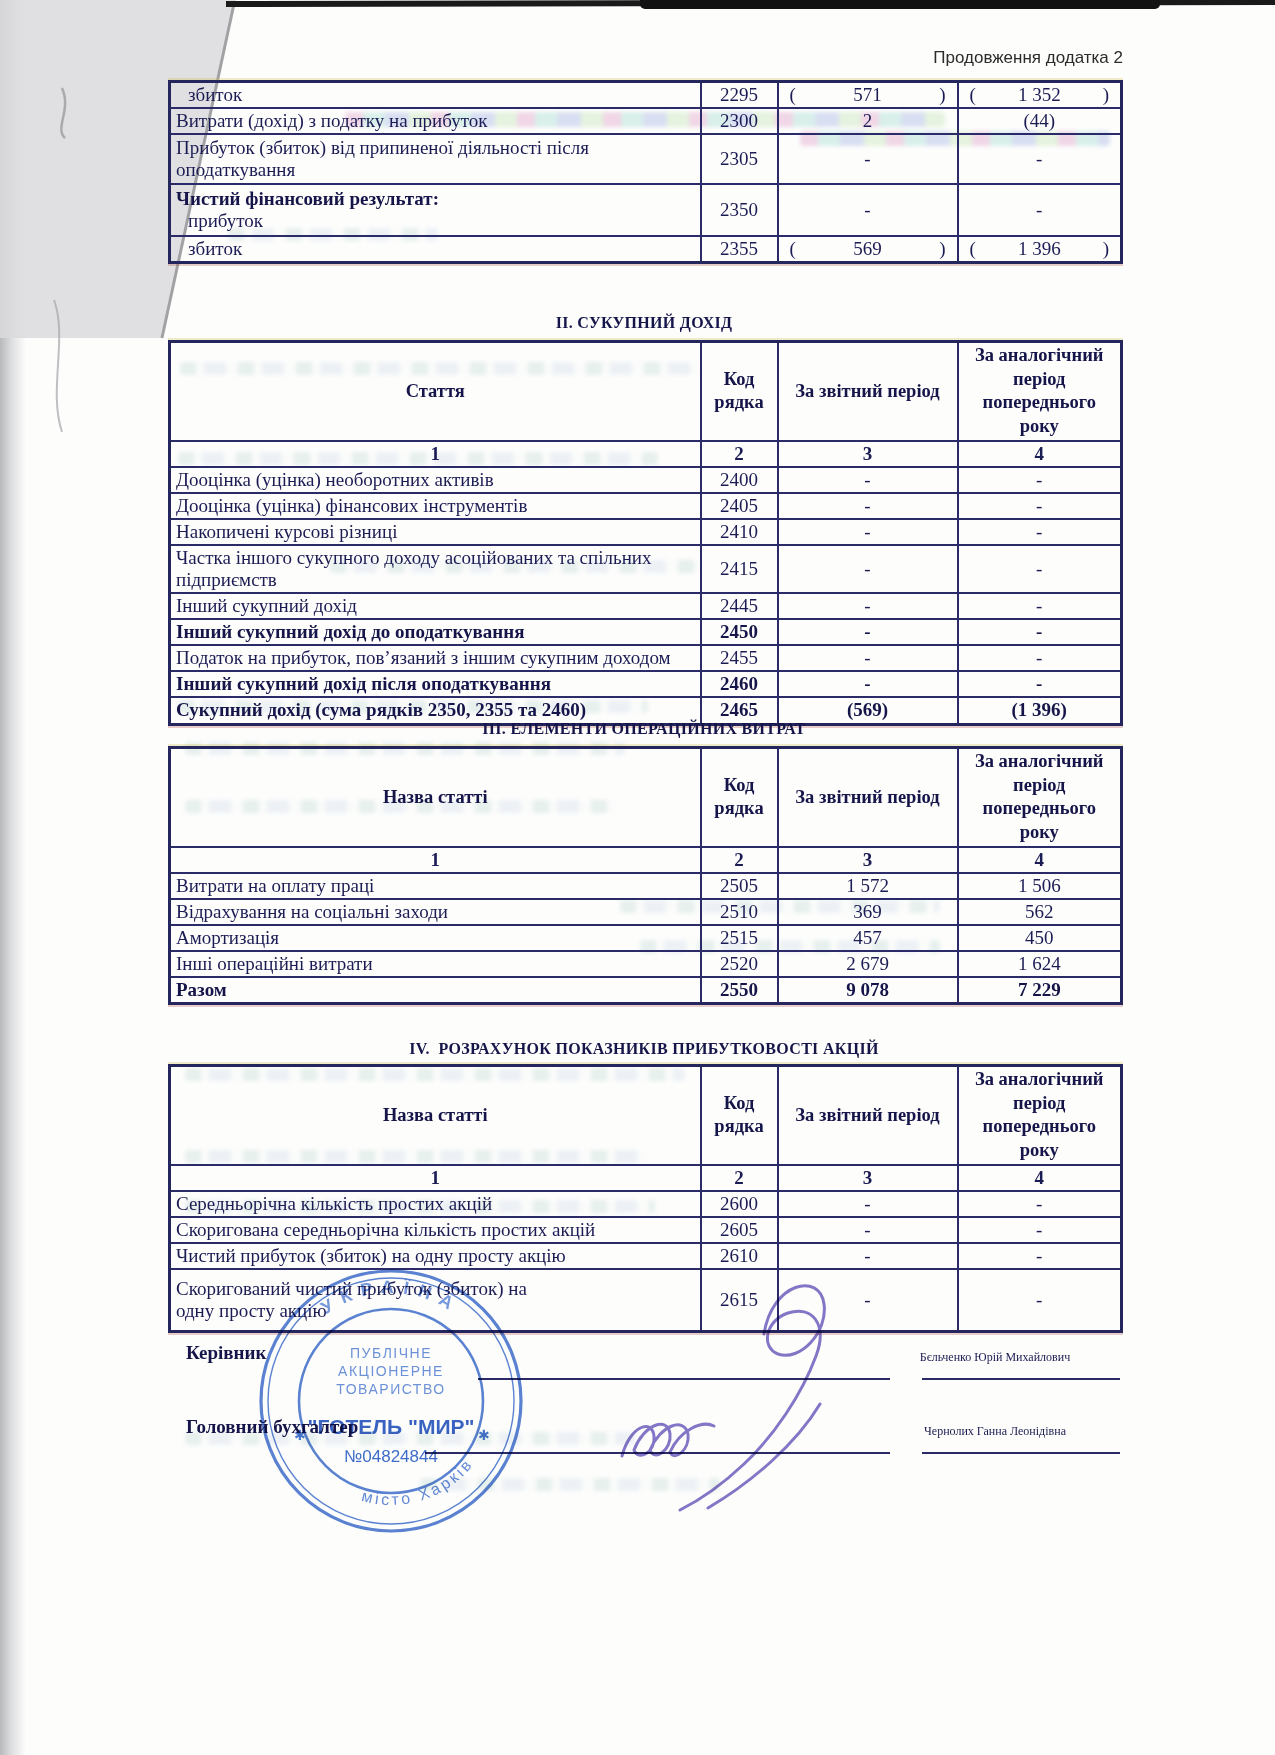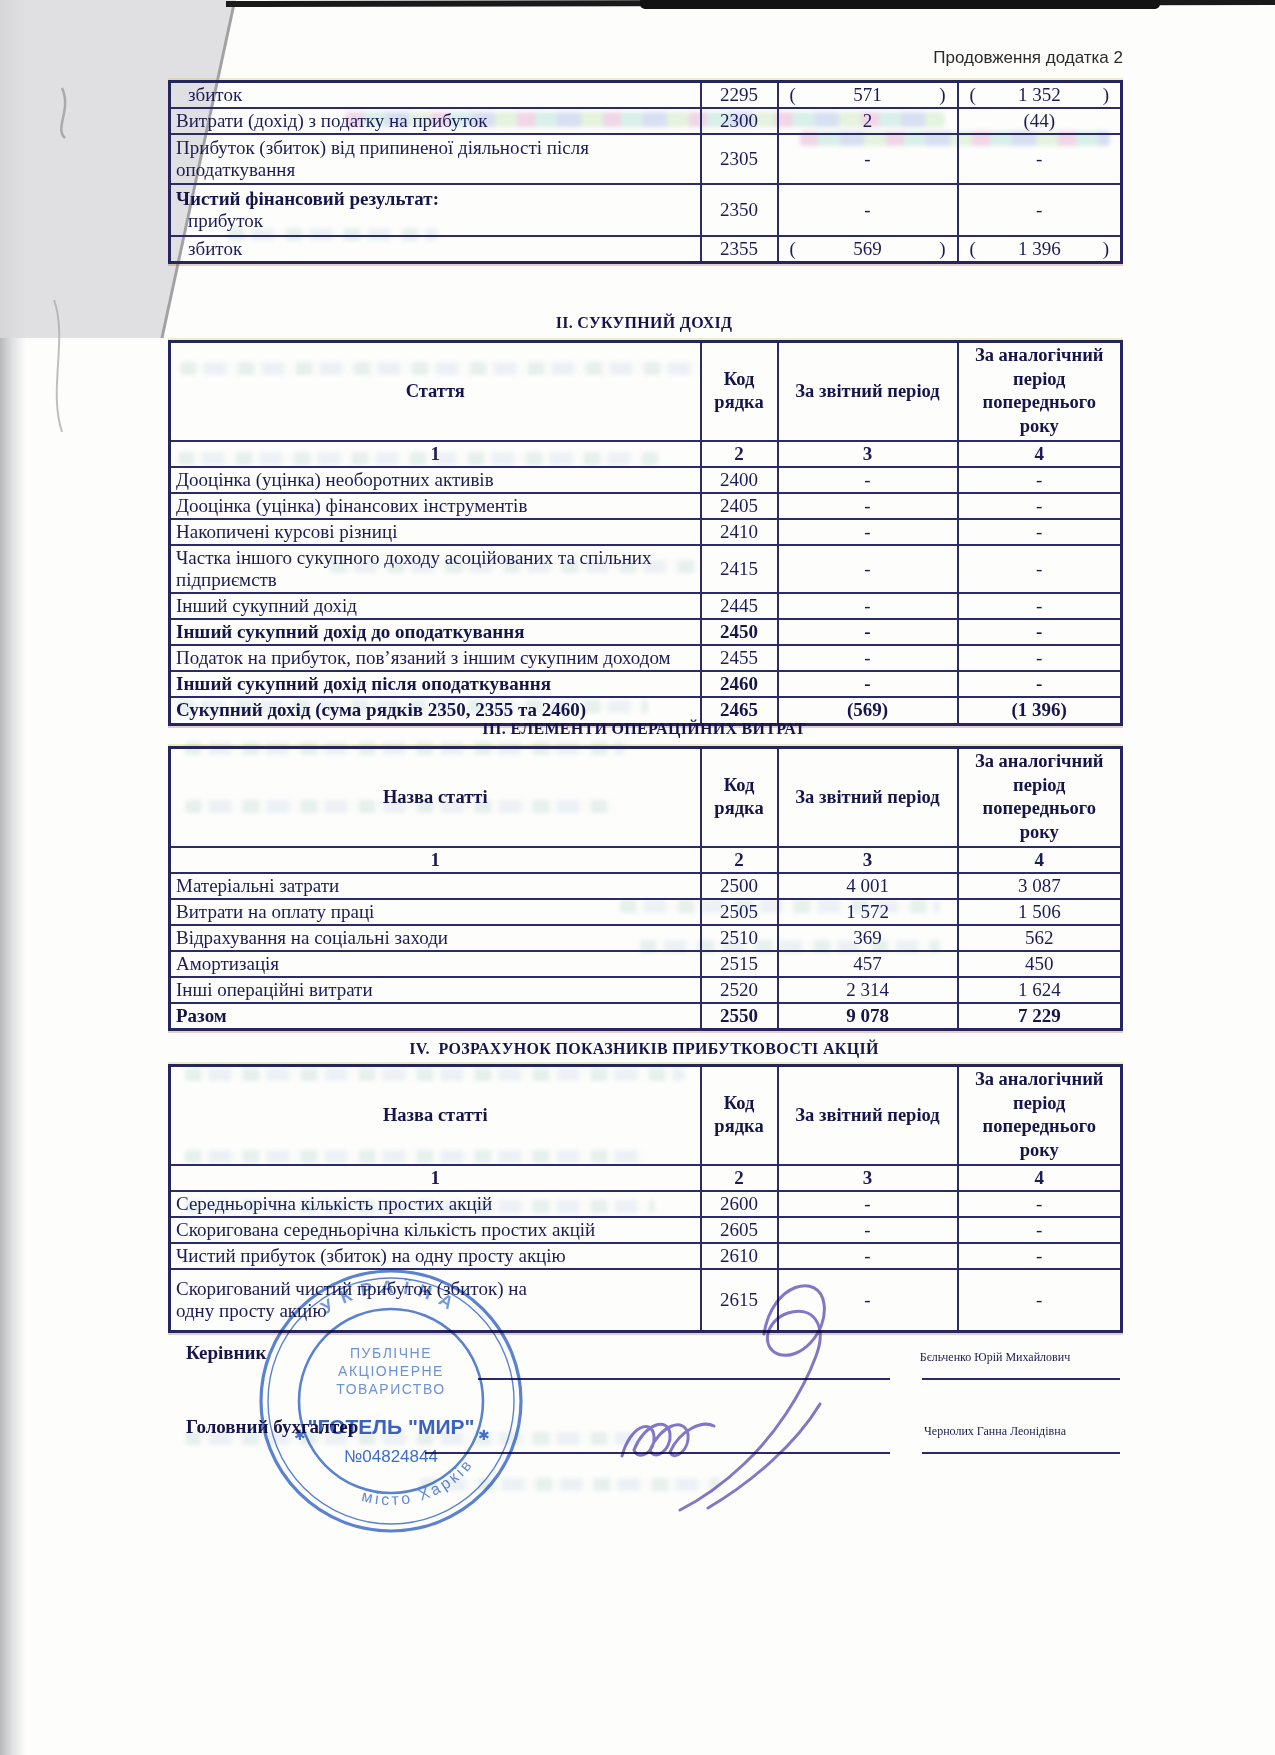--- a/index.html
+++ b/index.html
@@ -253,47 +253,41 @@
     <td>За звітний період</td>
     <td>За аналогічний період попереднього року</td>
   </tr>
   <tr class="nums" style="height:26px;">
     <td>1</td>
     <td>2</td>
     <td>3</td>
     <td>4</td>
   </tr>
   <tr style="height:26px;">
-    <td>Матеріальні затрати</td>
-    <td class="num">2500</td>
-    <td class="num">4 001</td>
-    <td class="num">3 087</td>
-  </tr>
-  <tr style="height:26px;">
     <td>Витрати на оплату праці</td>
     <td class="num">2505</td>
     <td class="num">1 572</td>
     <td class="num">1 506</td>
   </tr>
   <tr style="height:26px;">
     <td>Відрахування на соціальні заходи</td>
     <td class="num">2510</td>
     <td class="num">369</td>
     <td class="num">562</td>
   </tr>
   <tr style="height:26px;">
     <td>Амортизація</td>
     <td class="num">2515</td>
     <td class="num">457</td>
     <td class="num">450</td>
   </tr>
   <tr style="height:26px;">
     <td>Інші операційні витрати</td>
     <td class="num">2520</td>
-    <td class="num">2 314</td>
+    <td class="num">2 679</td>
     <td class="num">1 624</td>
   </tr>
   <tr class="bold" style="height:27px;">
     <td>Разом</td>
     <td class="num">2550</td>
     <td class="num">9 078</td>
     <td class="num">7 229</td>
   </tr>
 </tbody>
     </table>

